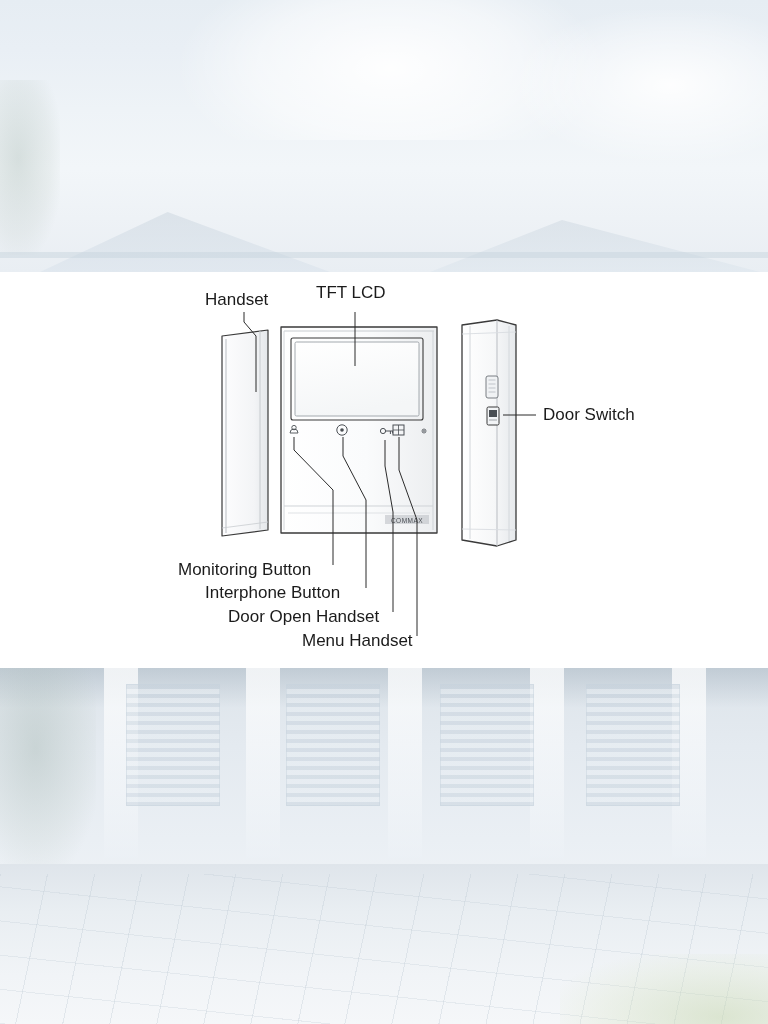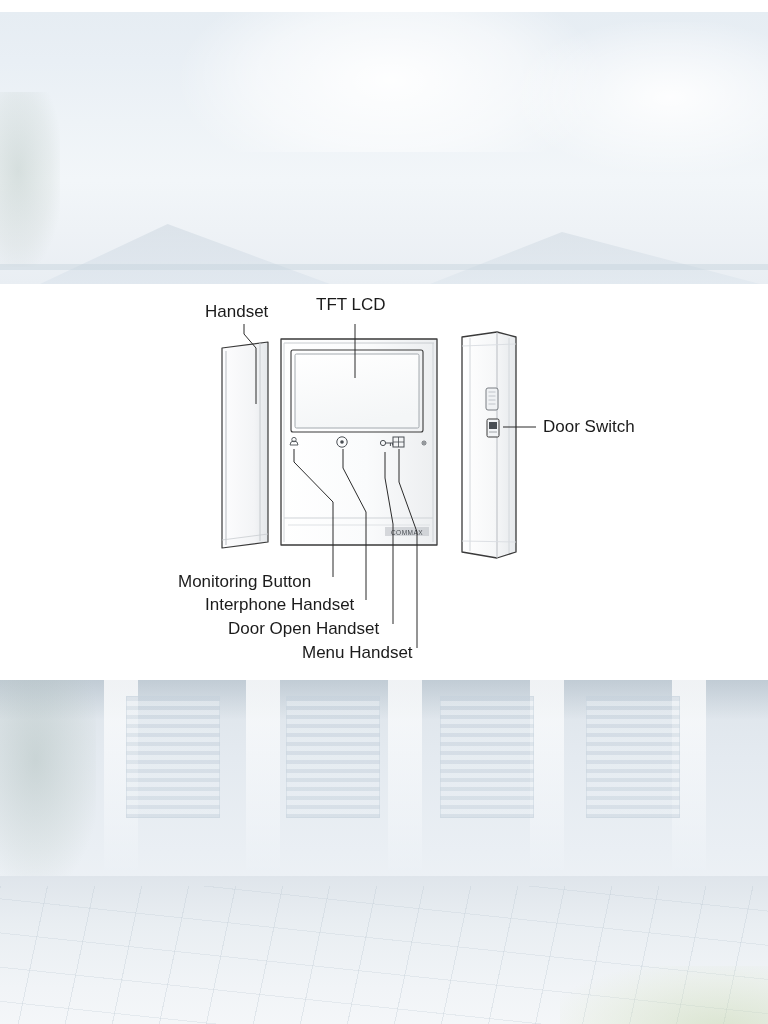--- a/index.html
+++ b/index.html
@@ -12,21 +12,20 @@
     height: 1024px;
     overflow: hidden;
     font-family: "Liberation Sans", sans-serif;
   }
 
   .page {
     position: relative;
     width: 768px;
     height: 968px;
     background: #ffffff;
-    margin-top: 12px;
   }
 
   
   .bg-top {
     position: absolute;
     left: 0; top: 0;
     width: 768px; height: 272px;
     background:
       linear-gradient(to bottom,
         #e6edf3 0%,
@@ -333,19 +332,19 @@
   </svg>
 
   <div class="label" id="lbl-handset">Handset</div>
 
   <div class="label" id="lbl-tft">TFT LCD</div>
 
   <div class="label" id="lbl-power">Door Switch</div>
 
   <div class="label" id="lbl-monitor">Monitoring Button</div>
 
-  <div class="label" id="lbl-inter">Interphone Handset</div>
+  <div class="label" id="lbl-inter">Interphone Button</div>
 
   <div class="label" id="lbl-dooropen">Door Open Handset</div>
 
   <div class="label" id="lbl-menu">Menu Handset</div>
 
 </div>
 
 </body></html>

